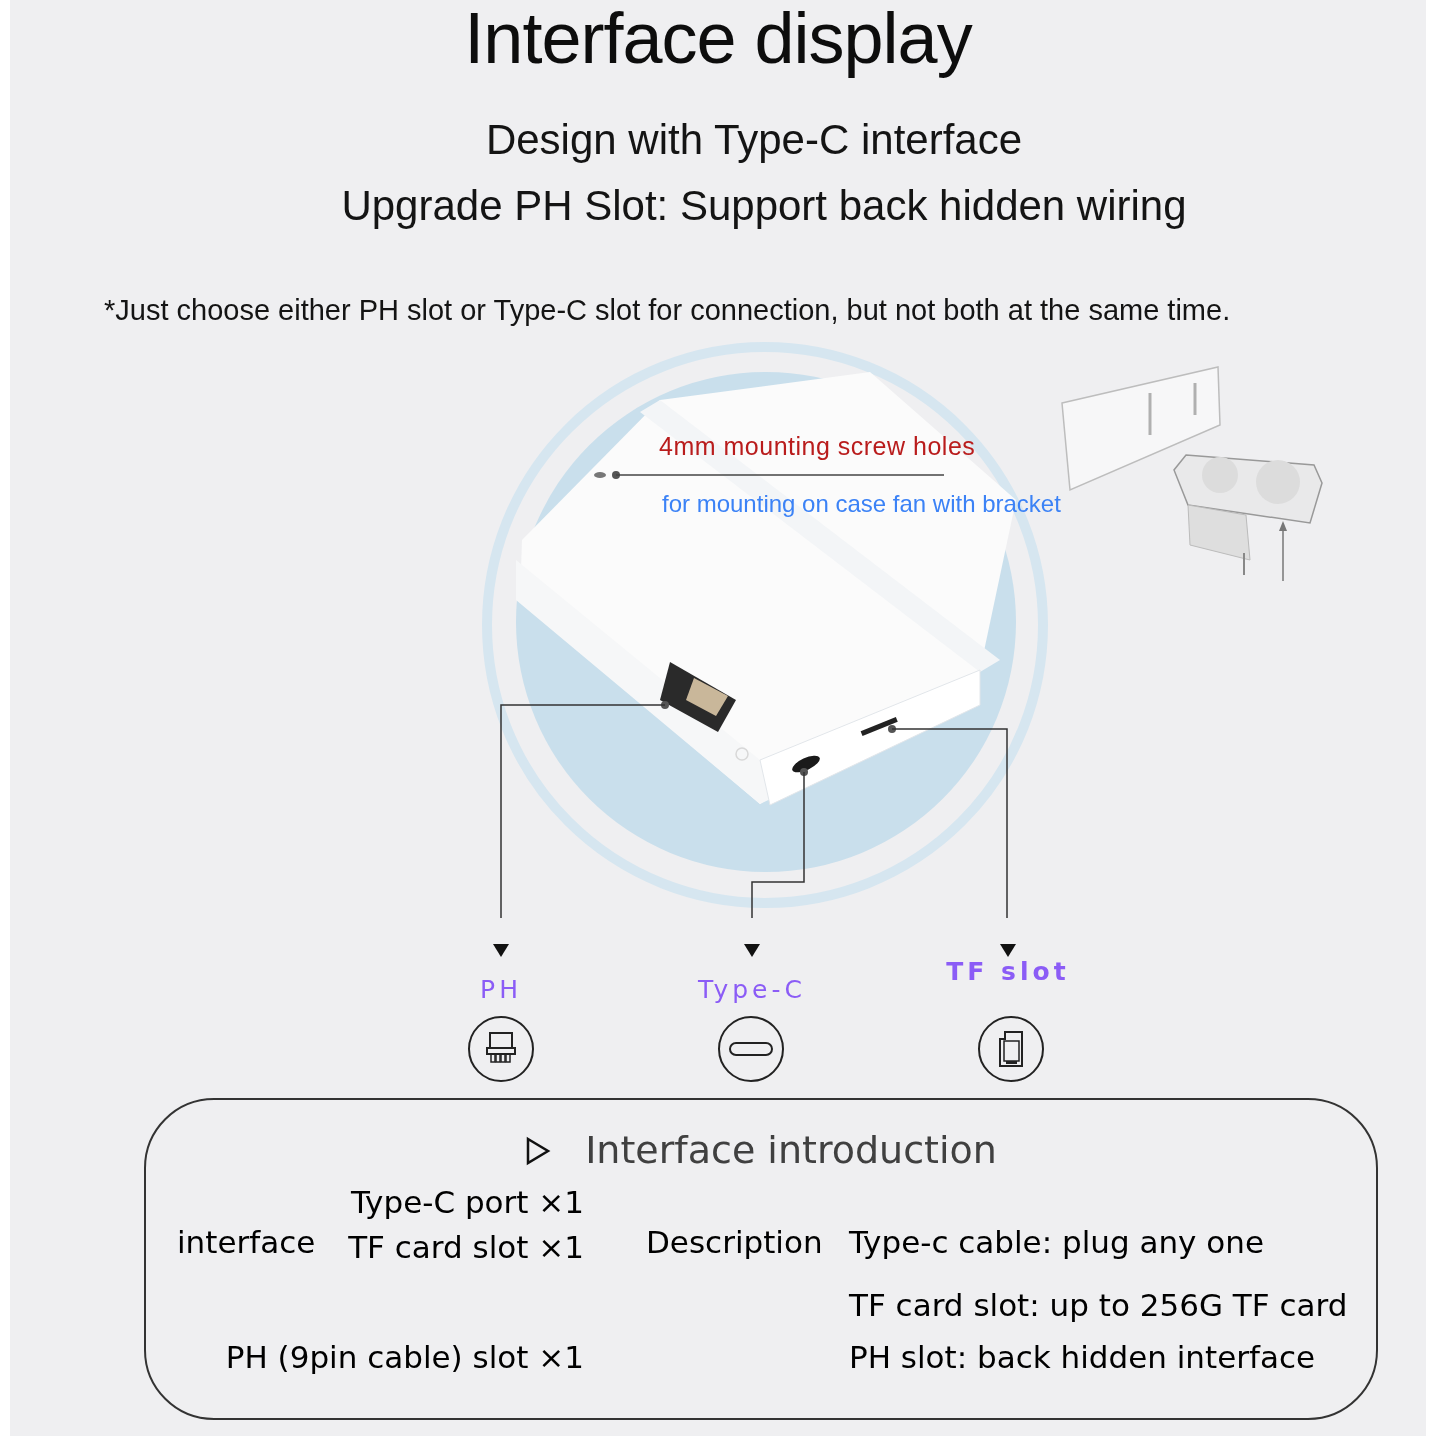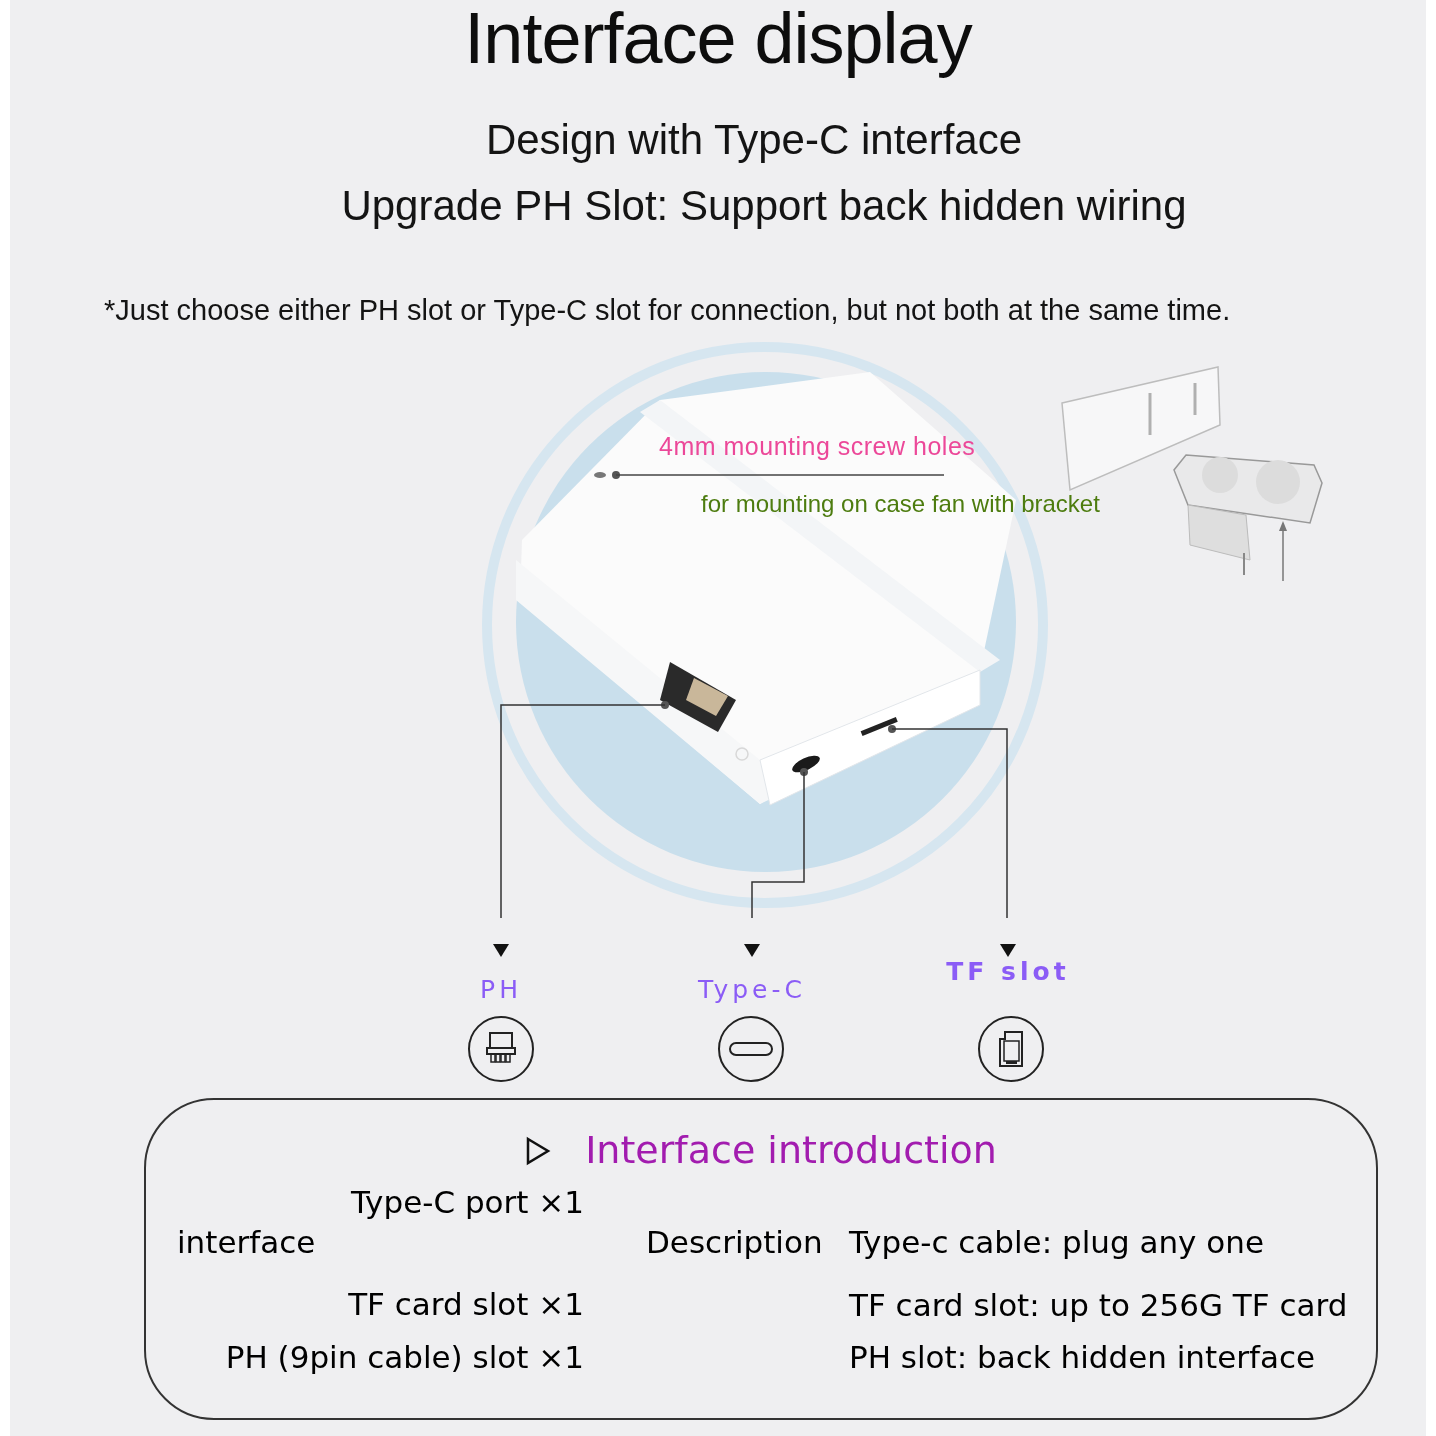--- a/index.html
+++ b/index.html
@@ -4,27 +4,27 @@
 <style>
   html, body { margin: 0; padding: 0; }
   body { width: 1436px; height: 1436px; background: #ffffff; position: relative; overflow: hidden; font-family: "Liberation Sans", sans-serif; color: #111; }
   .panel { position: absolute; left: 10px; top: 0; width: 1416px; height: 1436px; background: #efeff1; }
   .abs { position: absolute; }
   .title { left: 0; width: 1516px; top: 0; text-align: center; font-size: 72px; line-height: 72px; color: #0d0d0d; letter-spacing: -1px; }
   .sub { left: 0; width: 1516px; text-align: center; font-size: 42px; color: #141414; }
   .note { left: 104px; top: 270px; font-size: 29px; color: #141414; white-space: nowrap; margin-top: 24px; }
   .circle-ring { left: 482px; top: 342px; width: 566px; height: 566px; border-radius: 50%; border: 10px solid #d6e6f0; box-sizing: border-box; }
   .circle-fill { left: 516px; top: 372px; width: 500px; height: 500px; border-radius: 50%; background: #c9dfec; overflow: hidden; }
-  .callout-text { font-size: 25px; color: #ec4899; white-space: nowrap; letter-spacing: 0.5px; }
-  .callout-text2 { font-size: 24px; color: #4d7c0f; white-space: nowrap; margin-left: 39px; }
+  .callout-text { font-size: 25px; color: #b91c1c; white-space: nowrap; letter-spacing: 0.5px; }
+  .callout-text2 { font-size: 24px; color: #3b82f6; white-space: nowrap; }
   .port-label { font-family: "DejaVu Sans", sans-serif; font-size: 25px; letter-spacing: 4px; color: #8b5cf6; text-align: center; width: 200px; }
   .port-icon { width: 64px; height: 64px; border-radius: 50%; border: 2px solid #222; box-sizing: border-box; display: flex; align-items: center; justify-content: center; background: transparent; }
   .arrow-down { width: 0; height: 0; border-left: 8px solid transparent; border-right: 8px solid transparent; border-top: 13px solid #111; }
   .intro-box { left: 144px; top: 1098px; width: 1234px; height: 322px; border: 2px solid #333; border-radius: 70px; box-sizing: border-box; }
-  .intro-title { left: 144px; width: 1234px; top: 1128px; text-align: center; font-family: "DejaVu Sans", sans-serif; font-size: 38px; color: #a21caf; }
+  .intro-title { left: 144px; width: 1234px; top: 1128px; text-align: center; font-family: "DejaVu Sans", sans-serif; font-size: 38px; color: #404040; }
   .intro-title .tri { display: inline-block; margin-right: 34px; vertical-align: middle; }
   .row-text { font-family: "DejaVu Sans", sans-serif; font-size: 31px; color: #000000; white-space: nowrap; }
 </style>
 </head>
 <body>
 
 <div class="panel"></div>
 
 <div class="abs title" style="left:-40px; top:2px;">Interface display</div>
 <div class="abs sub" style="left:-4px; top:116px;">Design with Type-C interface</div>
@@ -115,19 +115,19 @@
 <div class="abs intro-title">
   <span class="tri">
     <svg width="26" height="30" viewBox="0 0 26 30">
         <polygon points="3,3 23,15 3,27" fill="none" stroke="#111" stroke-width="2.5"></polygon>
       </svg>
   </span><span>Interface introduction</span>
 </div>
 
 <div class="abs row-text" style="left:177px; top:1224px;">interface</div>
 <div class="abs row-text" style="right:852px; top:1184px;">Type-C port ×1</div>
-<div class="abs row-text" style="right:852px; top:1286px;margin-left:11px;">TF card slot ×1</div>
+<div class="abs row-text" style="right:852px; top:1229px;margin-left:11px;">TF card slot ×1</div>
 <div class="abs row-text" style="right:852px; top:1339px;">PH (9pin cable) slot ×1</div>
 
 <div class="abs row-text" style="left:646px; top:1224px;">Description</div>
 <div class="abs row-text" style="left:849px; top:1224px;">Type-c cable: plug any one</div>
 <div class="abs row-text" style="left:849px; top:1287px;">TF card slot: up to 256G TF card</div>
 <div class="abs row-text" style="left:849px; top:1339px;">PH slot: back hidden interface</div>
 
 </body></html>

